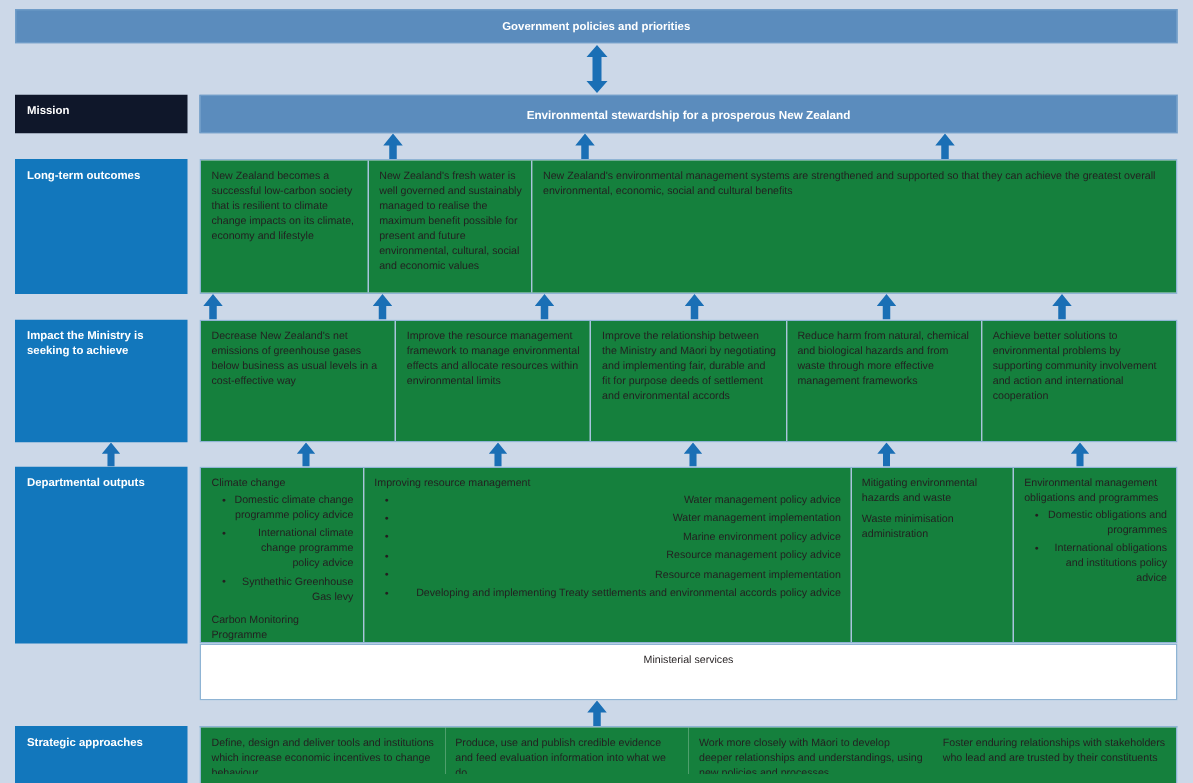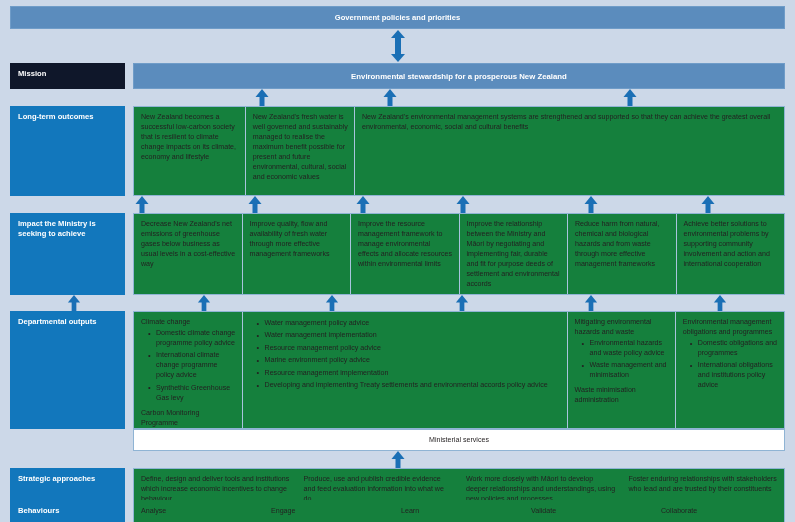--- a/index.html
+++ b/index.html
@@ -42,21 +42,21 @@
   .boxrow { flex: 1 1 auto; display: flex; background: #ffffff; border: 1px solid #8fb4d4; }
   .cell {
     background: #15803d;
     border-right: 1px solid #a8c4dd;
     padding: 5px 6px 5px 7px;
     line-height: 1.42;
     font-size: 7.1px;
   }
   .cell:last-child { border-right: none; }
 
-  .cell ul { margin: 2px 0 0 0; padding: 0 0 0 9px; list-style: none; }
+  .cell ul { margin: 2px 0 0 0; padding: 0 0 0 9px; list-style: none; text-align: right; }
   .cell li { position: relative; padding-left: 6px; margin-bottom: 2.5px; line-height: 1.4; }
   .cell li::before {
     content: "\2022"; position: absolute; left: -2px; top: -0.5px;
     font-size: 7.5px; color: #231f20;
   }
   .cell .head { margin-bottom: 2px; }
   .cell .tail { margin-top: 4px; }
 
   
   .arrows { position: relative; width: 100%; background: #ccd8e8; }
@@ -132,21 +132,20 @@
     <svg class="arrow-up" style="left:90.0%" width="14" height="17" viewBox="0 0 14 17">
         <polygon points="7,0 13.5,8 9.5,8 9.5,17 4.5,17 4.5,8 0.5,8" fill="#1a6fb5"></polygon>
       </svg>
   </div>
 
   <div class="band" style="height:82px">
     <div class="label-cell">Impact the Ministry is seeking to achieve</div>
     <div class="gap-col"></div>
     <div class="boxrow">
       <div class="cell" style="flex:1 1 0">Decrease New Zealand's net emissions of greenhouse gases below business as usual levels in a cost-effective way</div>
-      <div class="cell" style="flex:1 1 0">Improve quality, flow and availability of fresh water through more effective management frameworks</div>
       <div class="cell" style="flex:1 1 0">Improve the resource management framework to manage environmental effects and allocate resources within environmental limits</div>
       <div class="cell" style="flex:1 1 0">Improve the relationship between the Ministry and Māori by negotiating and implementing fair, durable and fit for purpose deeds of settlement and environmental accords</div>
       <div class="cell" style="flex:1 1 0">Reduce harm from natural, chemical and biological hazards and from waste through more effective management frameworks</div>
       <div class="cell" style="flex:1 1 0">Achieve better solutions to environmental problems by supporting community involvement and action and international cooperation</div>
     </div>
   </div>
 
   <div class="arrows" style="height:16px">
     <svg class="arrow-up" style="left:8.3%" width="14" height="16" viewBox="0 0 14 17">
         <polygon points="7,0 13.5,8 9.5,8 9.5,17 4.5,17 4.5,8 0.5,8" fill="#1a6fb5"></polygon>
@@ -177,51 +176,48 @@
         <div class="head">Climate change</div>
         <ul>
           <li>Domestic climate change programme policy advice</li>
           <li>International climate change programme policy advice</li>
           <li>Synthethic Greenhouse Gas levy</li>
         </ul>
         <div class="tail">Carbon Monitoring Programme</div>
       </div>
 
       <div class="cell" style="flex:0 0 50.0%">
+        <div class="head">Improving resource management</div>
         <ul>
           <li>Water management policy advice</li>
           <li>Water management implementation</li>
+          <li>Marine environment policy advice</li>
           <li>Resource management policy advice</li>
-          <li>Marine environment policy advice</li>
           <li>Resource management implementation</li>
           <li>Developing and implementing Treaty settlements and environmental accords policy advice</li>
         </ul>
       </div>
 
       <div class="cell" style="flex:0 0 16.65%">
         <div class="head">Mitigating environmental hazards and waste</div>
-        <ul>
-          <li>Environmental hazards and waste policy advice</li>
-          <li>Waste management and minimisation</li>
-        </ul>
         <div class="tail">Waste minimisation administration</div>
       </div>
 
       <div class="cell" style="flex:1 1 auto">
         <div class="head">Environmental management obligations and programmes</div>
         <ul>
           <li>Domestic obligations and programmes</li>
           <li>International obligations and institutions policy advice</li>
         </ul>
       </div>
 
     </div>
   </div>
 
-  <div class="band" style="height:22px">
+  <div class="band" style="height:38px">
     <div class="label-blank"></div>
     <div class="gap-col"></div>
     <div class="ministerial">Ministerial services</div>
   </div>
 
   <div class="arrows" style="height:17px">
     <svg class="arrow-up" style="left:50%" width="14" height="17" viewBox="0 0 14 17">
         <polygon points="7,0 13.5,8 9.5,8 9.5,17 4.5,17 4.5,8 0.5,8" fill="#1a6fb5"></polygon>
       </svg>
   </div>

